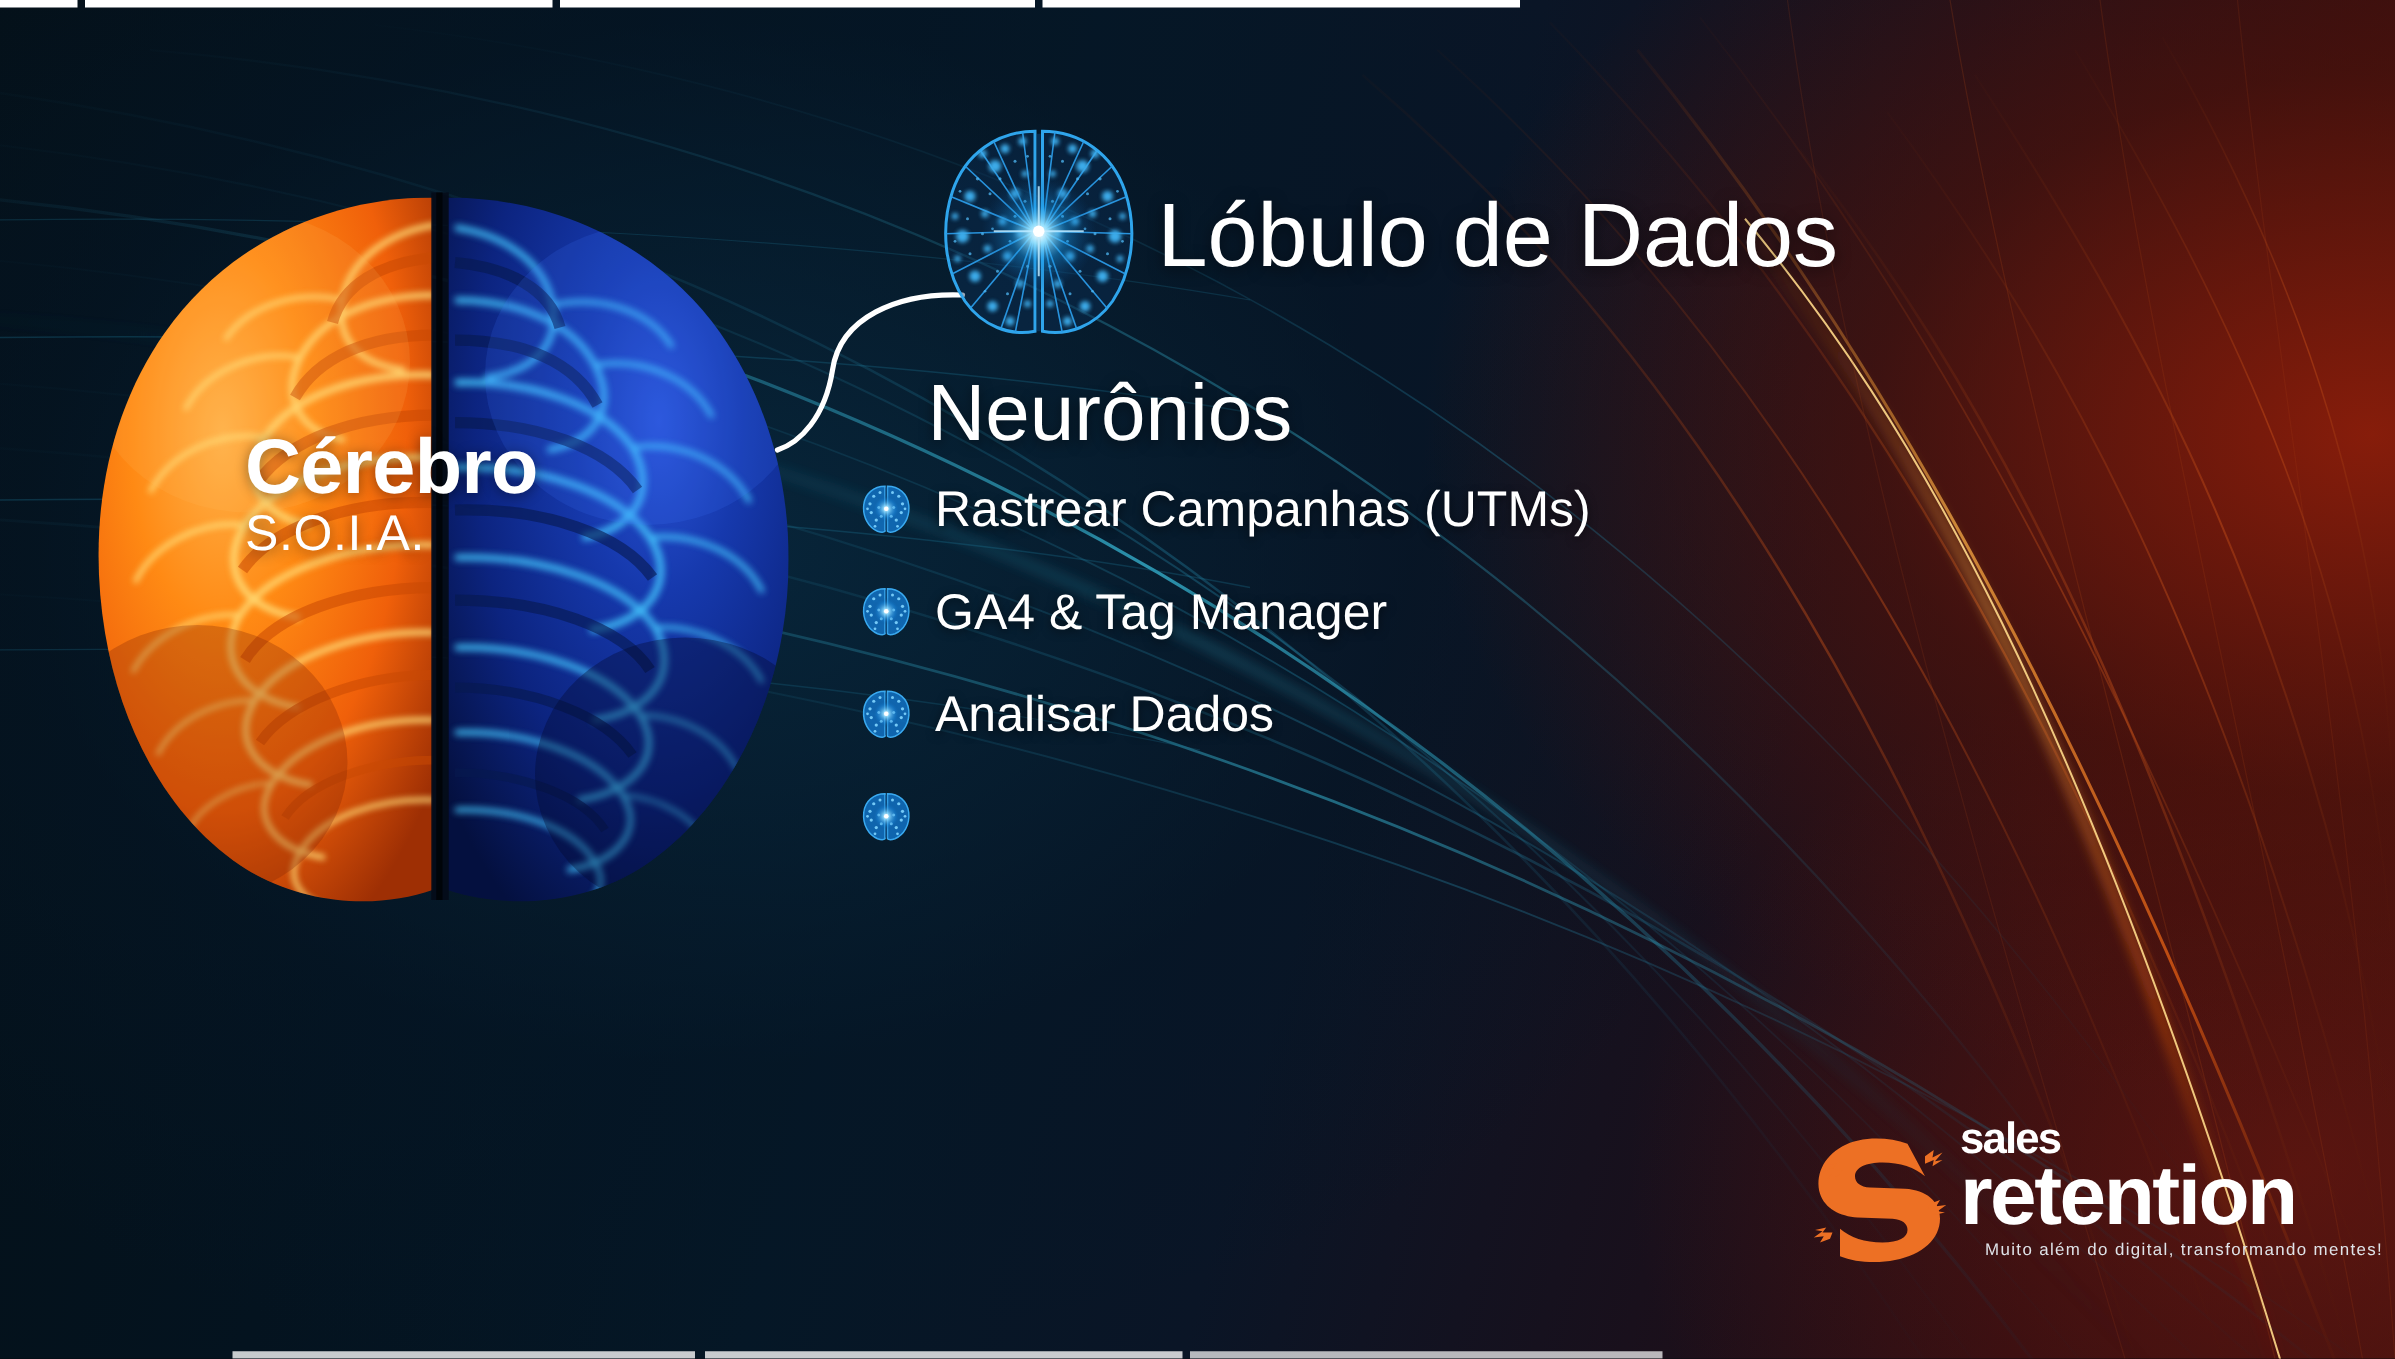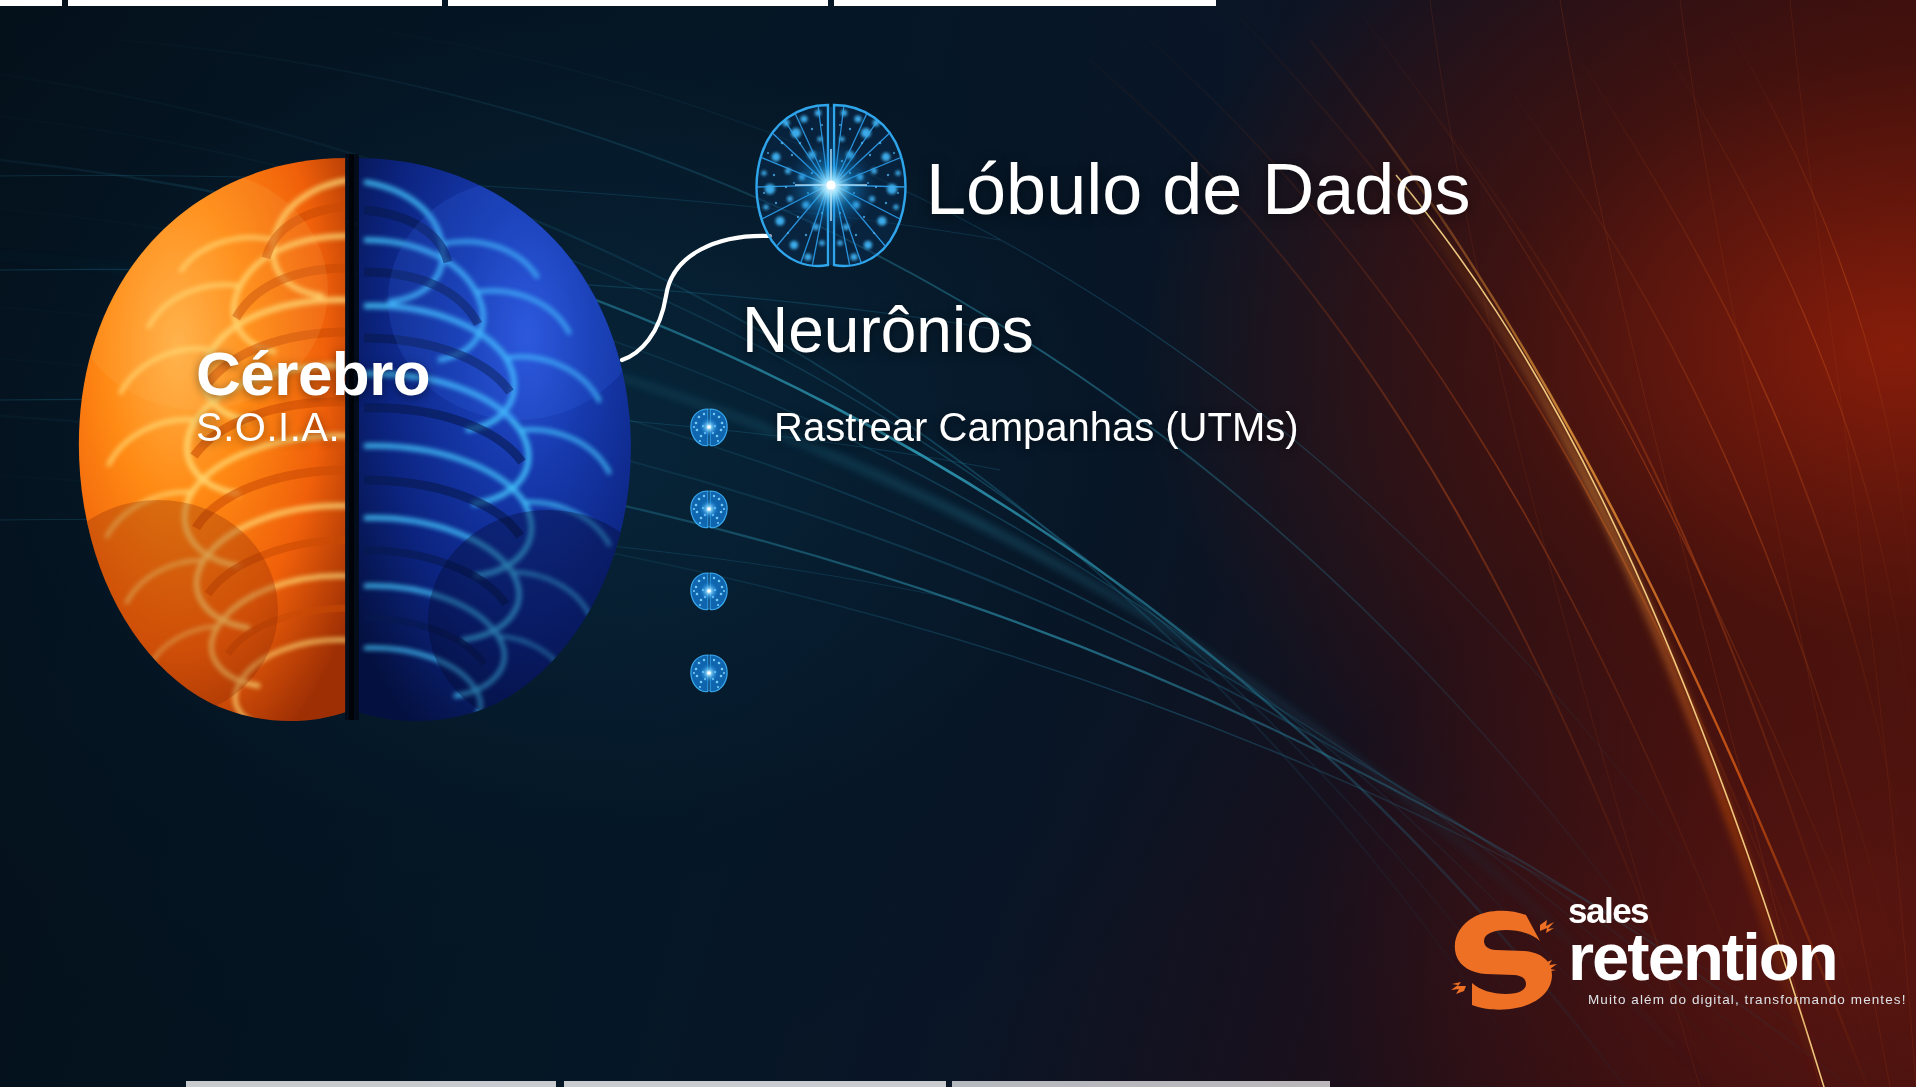--- a/index.html
+++ b/index.html
@@ -74,23 +74,22 @@
     letter-spacing:0px;
     text-shadow:0 2px 10px rgba(0,0,0,0.5);
   }
 
   .bullet-list {
     position:absolute; left:688px; top:386px;
     width:760px;
     list-style:none;
   }
   .bullet-item {
-    display:flex; align-items:center;
+    display:flex; 
     height:82px;
-    gap:26px;
   }
   .bullet-icon {
     flex:0 0 auto;
     width:42px; height:42px;
     margin-right:18px;
   }
   .bullet-label {
     font-size:40px; font-weight:400; color:#ffffff;
     letter-spacing:0px; white-space:nowrap;
     text-shadow:0 2px 8px rgba(0,0,0,0.55);
@@ -527,20 +526,21 @@
             <circle cx="26" cy="8" r="1.2"></circle>
             <circle cx="27" cy="20" r="1.2"></circle>
           <circle cx="25" cy="27" r="1.2"></circle>
             <circle cx="30" cy="35" r="1.1"></circle>
             <circle cx="36" cy="21" r="1.1"></circle>
         </g>
         <rect x="20.3" y="4" width="1.4" height="34" fill="#0a4a82" opacity="0.8"></rect>
         <circle cx="21" cy="21" r="11" fill="url(#bGlow1)"></circle>
         <circle cx="21" cy="21" r="1.8" fill="#ffffff"></circle>
       </svg>
+      <span class="bullet-label">GA4 &amp; Tag Manager</span>
     </li>
 
     <li class="bullet-item">
       <svg class="bullet-icon" viewBox="0 0 42 42">
         <path d="M20 3 C11 3 4 9 3 18 C2 28 7 36 14 39 C17 40 19 40 20 39 Z" fill="#1272c4" fill-opacity="0.85" stroke="#3aa9ef" stroke-width="1.2"></path>
         <path d="M22 3 C31 3 38 9 39 18 C40 28 35 36 28 39 C25 40 23 40 22 39 Z" fill="#1272c4" fill-opacity="0.85" stroke="#3aa9ef" stroke-width="1.2"></path>
         <g fill="#7fd4ff" opacity="0.9">
           <circle cx="11" cy="11" r="1.3"></circle>
             <circle cx="8" cy="17" r="1.3"></circle>
             <circle cx="9" cy="24" r="1.3"></circle>
@@ -557,20 +557,21 @@
             <circle cx="26" cy="8" r="1.2"></circle>
             <circle cx="27" cy="20" r="1.2"></circle>
           <circle cx="25" cy="27" r="1.2"></circle>
             <circle cx="30" cy="35" r="1.1"></circle>
             <circle cx="36" cy="21" r="1.1"></circle>
         </g>
         <rect x="20.3" y="4" width="1.4" height="34" fill="#0a4a82" opacity="0.8"></rect>
         <circle cx="21" cy="21" r="11" fill="url(#bGlow1)"></circle>
         <circle cx="21" cy="21" r="1.8" fill="#ffffff"></circle>
       </svg>
+      <span class="bullet-label">Analisar Dados</span>
     </li>
 
     <li class="bullet-item">
       <svg class="bullet-icon" viewBox="0 0 42 42">
         <path d="M20 3 C11 3 4 9 3 18 C2 28 7 36 14 39 C17 40 19 40 20 39 Z" fill="#1272c4" fill-opacity="0.85" stroke="#3aa9ef" stroke-width="1.2"></path>
         <path d="M22 3 C31 3 38 9 39 18 C40 28 35 36 28 39 C25 40 23 40 22 39 Z" fill="#1272c4" fill-opacity="0.85" stroke="#3aa9ef" stroke-width="1.2"></path>
         <g fill="#7fd4ff" opacity="0.9">
           <circle cx="11" cy="11" r="1.3"></circle>
             <circle cx="8" cy="17" r="1.3"></circle>
             <circle cx="9" cy="24" r="1.3"></circle>

